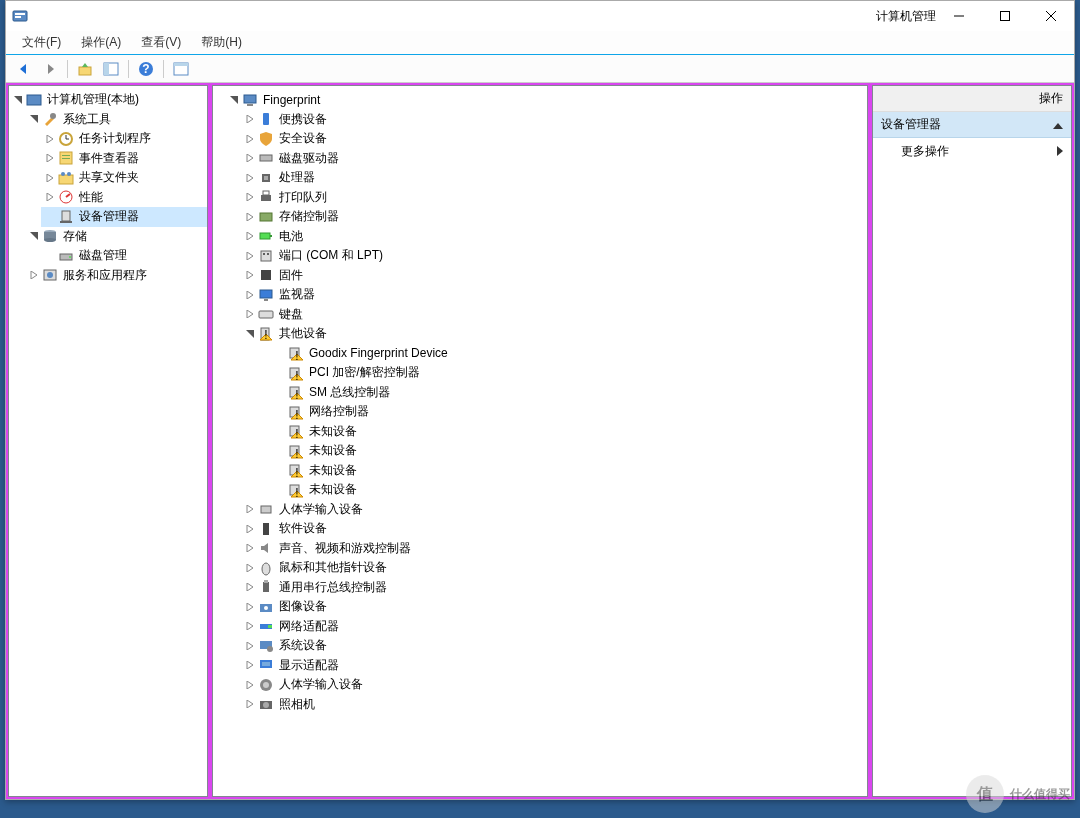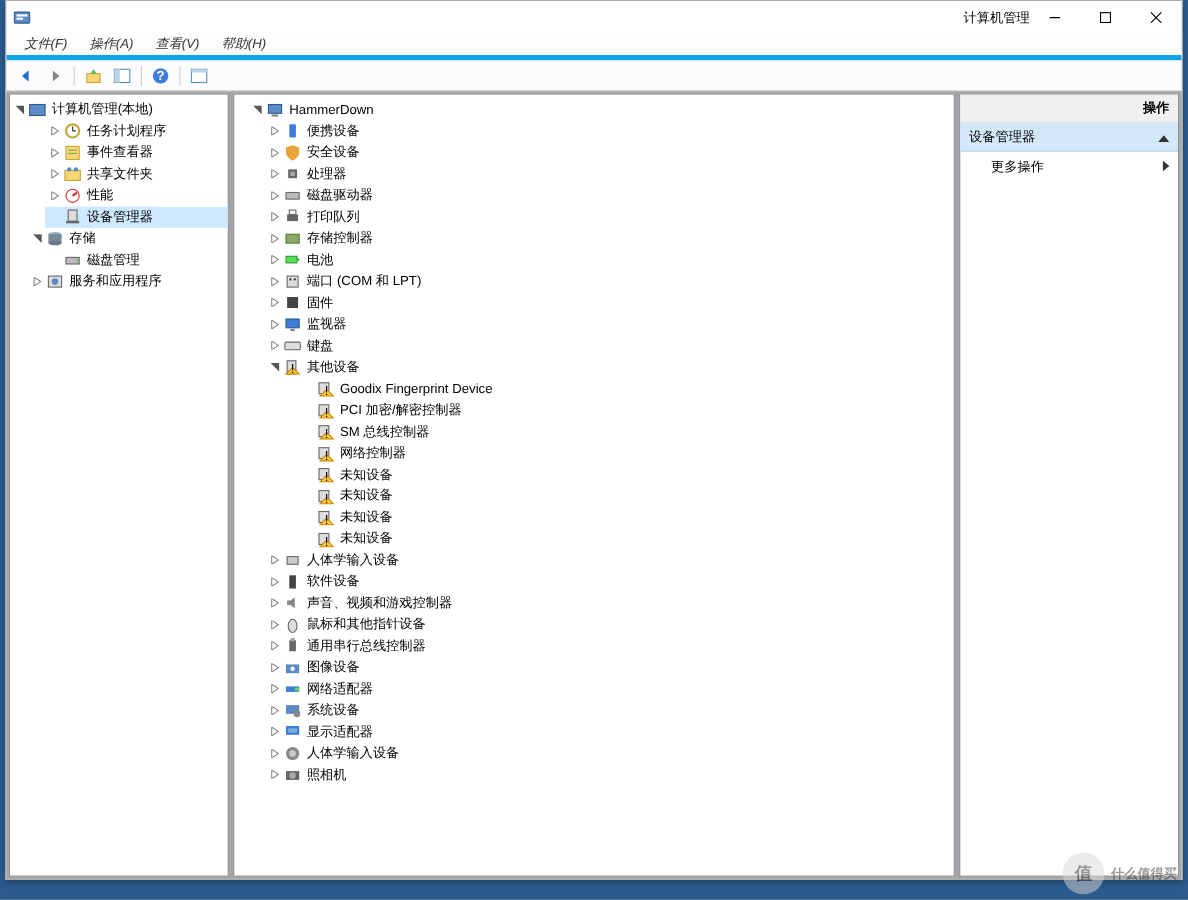--- a/index.html
+++ b/index.html
@@ -2,40 +2,40 @@
 <html><head>
   <meta charset="utf-8">
   <style>
     * { box-sizing: border-box; margin: 0; padding: 0; font-family: "Microsoft YaHei", "Segoe UI", sans-serif; font-size: 12px; }
     body { width: 1080px; height: 818px; background: #2b5a8c; overflow: hidden; }
     .window { position: absolute; top: 0; left: 5px; width: 1070px; height: 800px; background: #fff; border: 1px solid #aaa; box-shadow: 0 2px 6px rgba(0,0,0,.3); display: flex; flex-direction: column; text-align: right; }
     .titlebar { height: 30px; background: #fff; display: flex; align-items: center; padding-left: 6px; }
     .titlebar-icon { width: 16px; height: 16px; margin-right: 6px; display: inline-flex; }
     .titlebar-text { flex: 1; font-size: 12px; color: #000; }
     .winbtn { width: 46px; height: 30px; display: flex; align-items: center; justify-content: center; cursor: default; }
-    .menubar { height: 24px; background: #fdfdfd; display: flex; align-items: center; padding-left: 6px; border-bottom: 5px solid #0ea5e9; font-style: italic; }
+    .menubar { height: 24px; background: #fdfdfd; display: flex; align-items: center; padding-left: 6px; border-bottom: 1px solid #0ea5e9; }
     .menu-item { padding: 3px 10px; font-size: 12px; color: #333; cursor: default; }
     .toolbar { height: 28px; background: #fcfcfc; display: flex; align-items: center; padding-left: 6px; gap: 2px; border-bottom: 1px solid #ccc; }
     .toolbtn { width: 24px; height: 24px; display: flex; align-items: center; justify-content: center; cursor: default; border: 1px solid transparent; }
     .tool-sep { width: 1px; height: 18px; background: #ccc; margin: 0 3px; }
-    .content { flex: 1; display: flex; background: #a3a3a3; overflow: hidden; }
+    .content { flex: 1; display: flex; background: #d946ef; overflow: hidden; }
     .panel { border: 1px solid #828790; background: #fff; overflow: auto; margin: 2px; }
     .left-panel { width: 200px; flex-shrink: 0; }
     .center-panel { flex: 1; }
     .right-panel { width: 200px; flex-shrink: 0; display: flex; flex-direction: column; }
     .tree { padding: 4px 0; user-select: none; }
     .tree-item { display: flex; align-items: center; height: 19.5px; padding-left: 2px; white-space: nowrap; cursor: default; }
     .tree-item.selected { background: #cde8ff; }
     .arrow { width: 14px; height: 14px; display: inline-flex; align-items: center; justify-content: center; flex-shrink: 0; }
     .arrow svg { width: 8px; height: 8px; }
     .ticon { width: 16px; height: 16px; margin: 0 3px 0 1px; display: inline-flex; align-items: center; justify-content: center; flex-shrink: 0; }
     .tree-label { font-size: 12px; color: #000; padding: 1px 2px; }
     .tree-item.selected .tree-label { background: #cde8ff; }
     .tree-children { padding-left: 16px; }
-    .actions-header { background: #f0f0f0; padding: 4px 8px; font-size: 12px; font-weight: bold; border-bottom: 1px solid #ddd; }
+    .actions-header { background: #f0f0f0; padding: 4px 8px; font-size: 12px; font-weight: normal; border-bottom: 1px solid #ddd; }
     .actions-section { background: #d2e7f7; padding: 4px 8px; display: flex; align-items: center; justify-content: space-between; border-bottom: 1px solid #b8d5ea; }
     .actions-item { padding: 5px 8px 5px 28px; display: flex; align-items: center; justify-content: space-between; cursor: default; }
     .watermark { position: absolute; right: 10px; bottom: 5px; display: flex; align-items: center; opacity: .5; font-size: 18px; color: #333; font-weight: bold; }
     .watermark-circle { width: 38px; height: 38px; border-radius: 50%; background: #d9d9d9; display: flex; align-items: center; justify-content: center; margin-right: 6px; font-size: 16px; }
   </style>
 </head>
 <body>
 
 <div class="window">
 
@@ -124,20 +124,34 @@
               </svg>
             </span>
           <span class="ticon">
               <svg viewBox="0 0 16 16">
                 <rect x="1" y="3" width="14" height="10" fill="#5b8bc4" stroke="#2c5a8f"></rect>
               </svg>
             </span>
           <span class="tree-label">计算机管理(本地)</span>
         </div>
         <div class="tree-children">
+          <div class="tree-item">
+            <span class="arrow">
+                <svg viewBox="0 0 8 8">
+                  <path d="M0 0 L8 0 L0 8 Z" fill="#555" transform="rotate(90 4 4)"></path>
+                </svg>
+              </span>
+            <span class="ticon">
+                <svg viewBox="0 0 16 16">
+                  <path d="M3 13 L10 6 L12 8 L5 15 Z" fill="#e8a43a"></path>
+                  <circle cx="11" cy="5" r="3" fill="#888"></circle>
+                </svg>
+              </span>
+            <span class="tree-label">系统工具</span>
+          </div>
           <div class="tree-children">
             <div class="tree-item">
               <span class="arrow">
                   <svg viewBox="0 0 8 8">
                     <path d="M1 0 L7 4 L1 8 Z" fill="none" stroke="#888"></path>
                   </svg>
                 </span>
               <span class="ticon">
                   <svg viewBox="0 0 16 16">
                     <circle cx="8" cy="8" r="6" fill="#fff" stroke="#c9a43a" stroke-width="2"></circle>
@@ -253,21 +267,21 @@
               <svg viewBox="0 0 8 8">
                 <path d="M0 0 L8 0 L0 8 Z" fill="#555" transform="rotate(90 4 4)"></path>
               </svg>
             </span>
           <span class="ticon">
               <svg viewBox="0 0 16 16">
                 <rect x="2" y="3" width="12" height="8" fill="#5b8bc4" stroke="#2c5a8f"></rect>
                 <rect x="5" y="12" width="6" height="2" fill="#888"></rect>
               </svg>
             </span>
-          <span class="tree-label">HammerDown</span>
+          <span class="tree-label">Fingerprint</span>
         </div>
         <div class="tree-children" id="device-categories">
             <div class="tree-item" style="padding-left:2px">
               <span class="arrow">
                 <svg viewBox="0 0 8 8">
                   <path d="M1 0 L7 4 L1 8 Z" fill="none" stroke="#888"></path>
                 </svg>
               </span>
               <span class="ticon">
                 <svg viewBox="0 0 16 16">
@@ -290,38 +304,38 @@
               <span class="tree-label">安全设备</span>
             </div>
             <div class="tree-item" style="padding-left:2px">
               <span class="arrow">
                 <svg viewBox="0 0 8 8">
                   <path d="M1 0 L7 4 L1 8 Z" fill="none" stroke="#888"></path>
                 </svg>
               </span>
               <span class="ticon">
                 <svg viewBox="0 0 16 16">
+                  <rect x="2" y="5" width="12" height="6" fill="#bbb" stroke="#666"></rect>
+                </svg>
+              </span>
+              <span class="tree-label">磁盘驱动器</span>
+            </div>
+            <div class="tree-item" style="padding-left:2px">
+              <span class="arrow">
+                <svg viewBox="0 0 8 8">
+                  <path d="M1 0 L7 4 L1 8 Z" fill="none" stroke="#888"></path>
+                </svg>
+              </span>
+              <span class="ticon">
+                <svg viewBox="0 0 16 16">
                   <rect x="4" y="4" width="8" height="8" fill="#666"></rect>
                   <rect x="6" y="6" width="4" height="4" fill="#aaa"></rect>
                 </svg>
               </span>
               <span class="tree-label">处理器</span>
-            </div>
-            <div class="tree-item" style="padding-left:2px">
-              <span class="arrow">
-                <svg viewBox="0 0 8 8">
-                  <path d="M1 0 L7 4 L1 8 Z" fill="none" stroke="#888"></path>
-                </svg>
-              </span>
-              <span class="ticon">
-                <svg viewBox="0 0 16 16">
-                  <rect x="2" y="5" width="12" height="6" fill="#bbb" stroke="#666"></rect>
-                </svg>
-              </span>
-              <span class="tree-label">磁盘驱动器</span>
             </div>
             <div class="tree-item" style="padding-left:2px">
               <span class="arrow">
                 <svg viewBox="0 0 8 8">
                   <path d="M1 0 L7 4 L1 8 Z" fill="none" stroke="#888"></path>
                 </svg>
               </span>
               <span class="ticon">
                 <svg viewBox="0 0 16 16">
                   <rect x="3" y="6" width="10" height="6" fill="#666"></rect>

